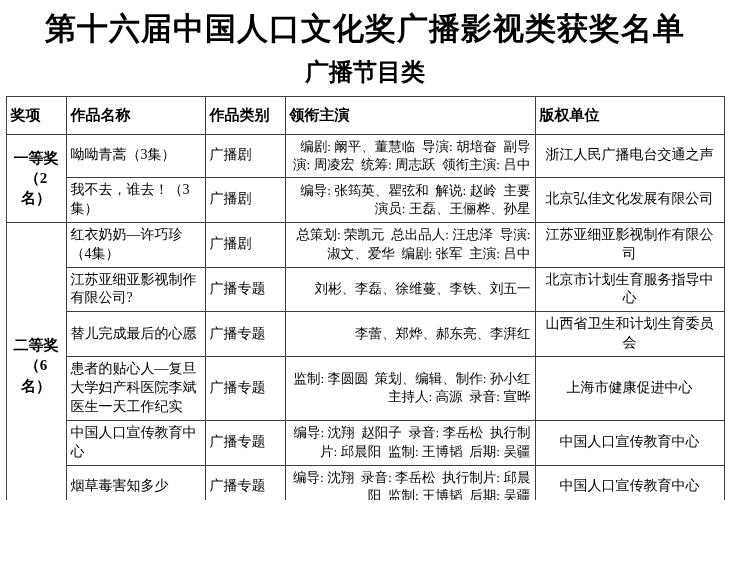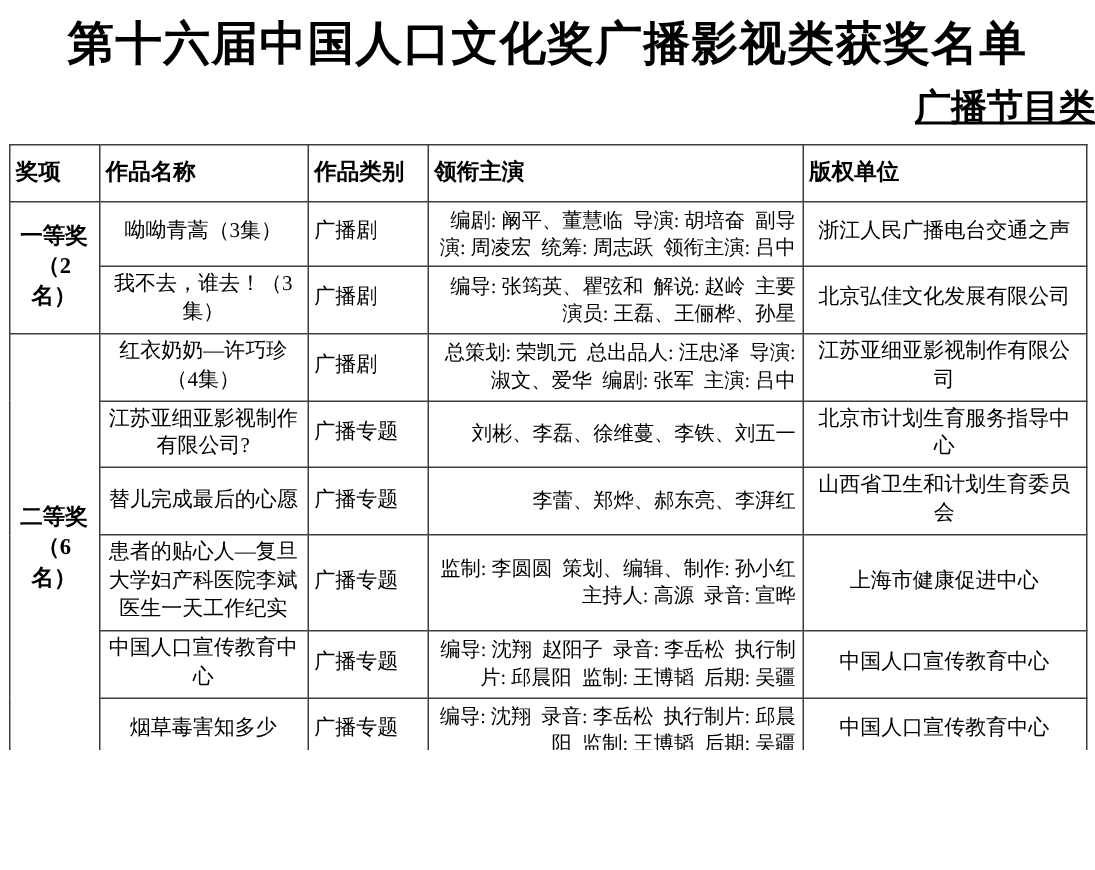--- a/index.html
+++ b/index.html
@@ -14,27 +14,26 @@
   .doc-title {
     text-align: center;
     font-size: 31px;
     font-weight: bold;
     letter-spacing: 1px;
     padding-top: 10px;
     line-height: 1.2;
     white-space: nowrap;
   }
   .doc-subtitle {
-    text-align: right;
+    text-align: center;
     font-size: 24px;
     font-weight: bold;
     margin-top: 12px;
     margin-bottom: 10px;
     line-height: 1.1;
-    text-decoration: underline;
   }
   table.awards {
     border-collapse: collapse;
     table-layout: fixed;
     width: 718px;
     margin: 0 auto;
   }
   table.awards th, table.awards td {
     border: 1px solid #3d3d3d;
     vertical-align: middle;
@@ -52,21 +51,21 @@
     font-weight: bold;
     text-align: left;
     height: 38px;
   }
   td.cell-award {
     text-align: center;
     font-weight: bold;
     font-size: 15px;
     line-height: 1.4;
   }
-  td.cell-title    { font-size: 14px; text-align: center; }
+  td.cell-title    { font-size: 14px; text-align: left; }
   td.cell-category { font-size: 14px; text-align: left; }
   td.cell-creators { font-size: 13.5px; text-align: right; white-space: pre-wrap; }
   td.cell-copyright{ font-size: 14px; text-align: center; }
   tr.partial-row td { height: 14px; padding: 0; }
 </style>
 </head>
 <body>
 
 <div class="page">
   <div class="doc-title">第十六届中国人口文化奖广播影视类获奖名单</div>

